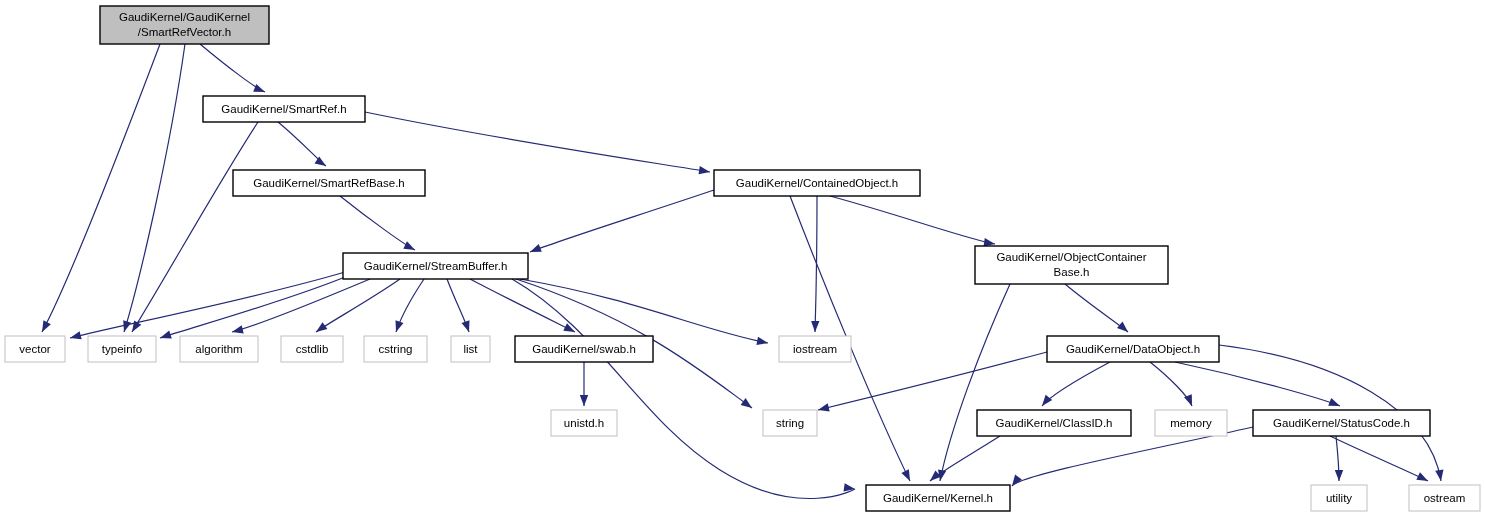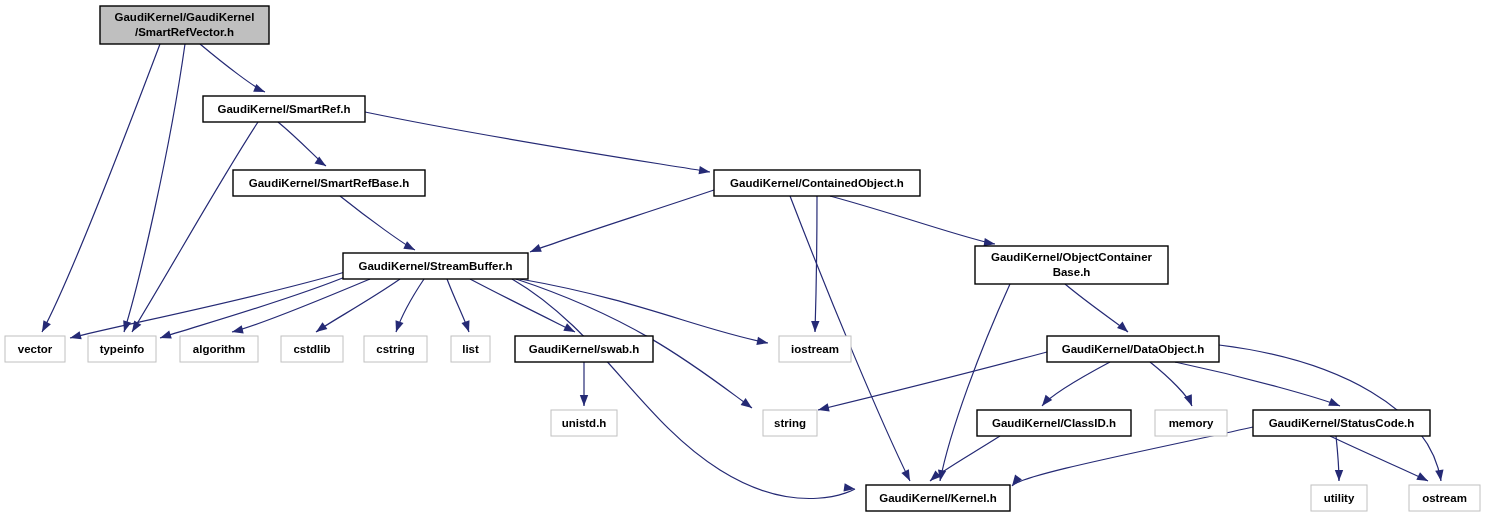--- a/index.html
+++ b/index.html
@@ -1,17 +1,17 @@
 <!DOCTYPE html>
 <html><head>
 <meta charset="utf-8">
 <style>
   html,body{margin:0;padding:0;background:#ffffff;}
   body{font-family:"Liberation Sans",sans-serif;}
-  #graph-wrap{position:relative;width:1485px;height:517px;background:#ffffff;overflow:hidden;font-weight:bold;}
+  #graph-wrap{position:relative;width:1485px;height:517px;background:#ffffff;overflow:hidden;}
   svg{display:block;}
   .node-label{font-family:"Liberation Sans",sans-serif;font-size:11.5px;fill:#000000;text-anchor:middle;dominant-baseline:middle;}
   .edge{fill:none;stroke:#252a75;stroke-width:1.2px;}
   .arrow{fill:#252a75;stroke:none;}
 </style>
 </head>
 <body>
 
 <div id="graph-wrap">
   <svg id="graph-svg" width="1485" height="517" viewBox="0 0 1485 517">

